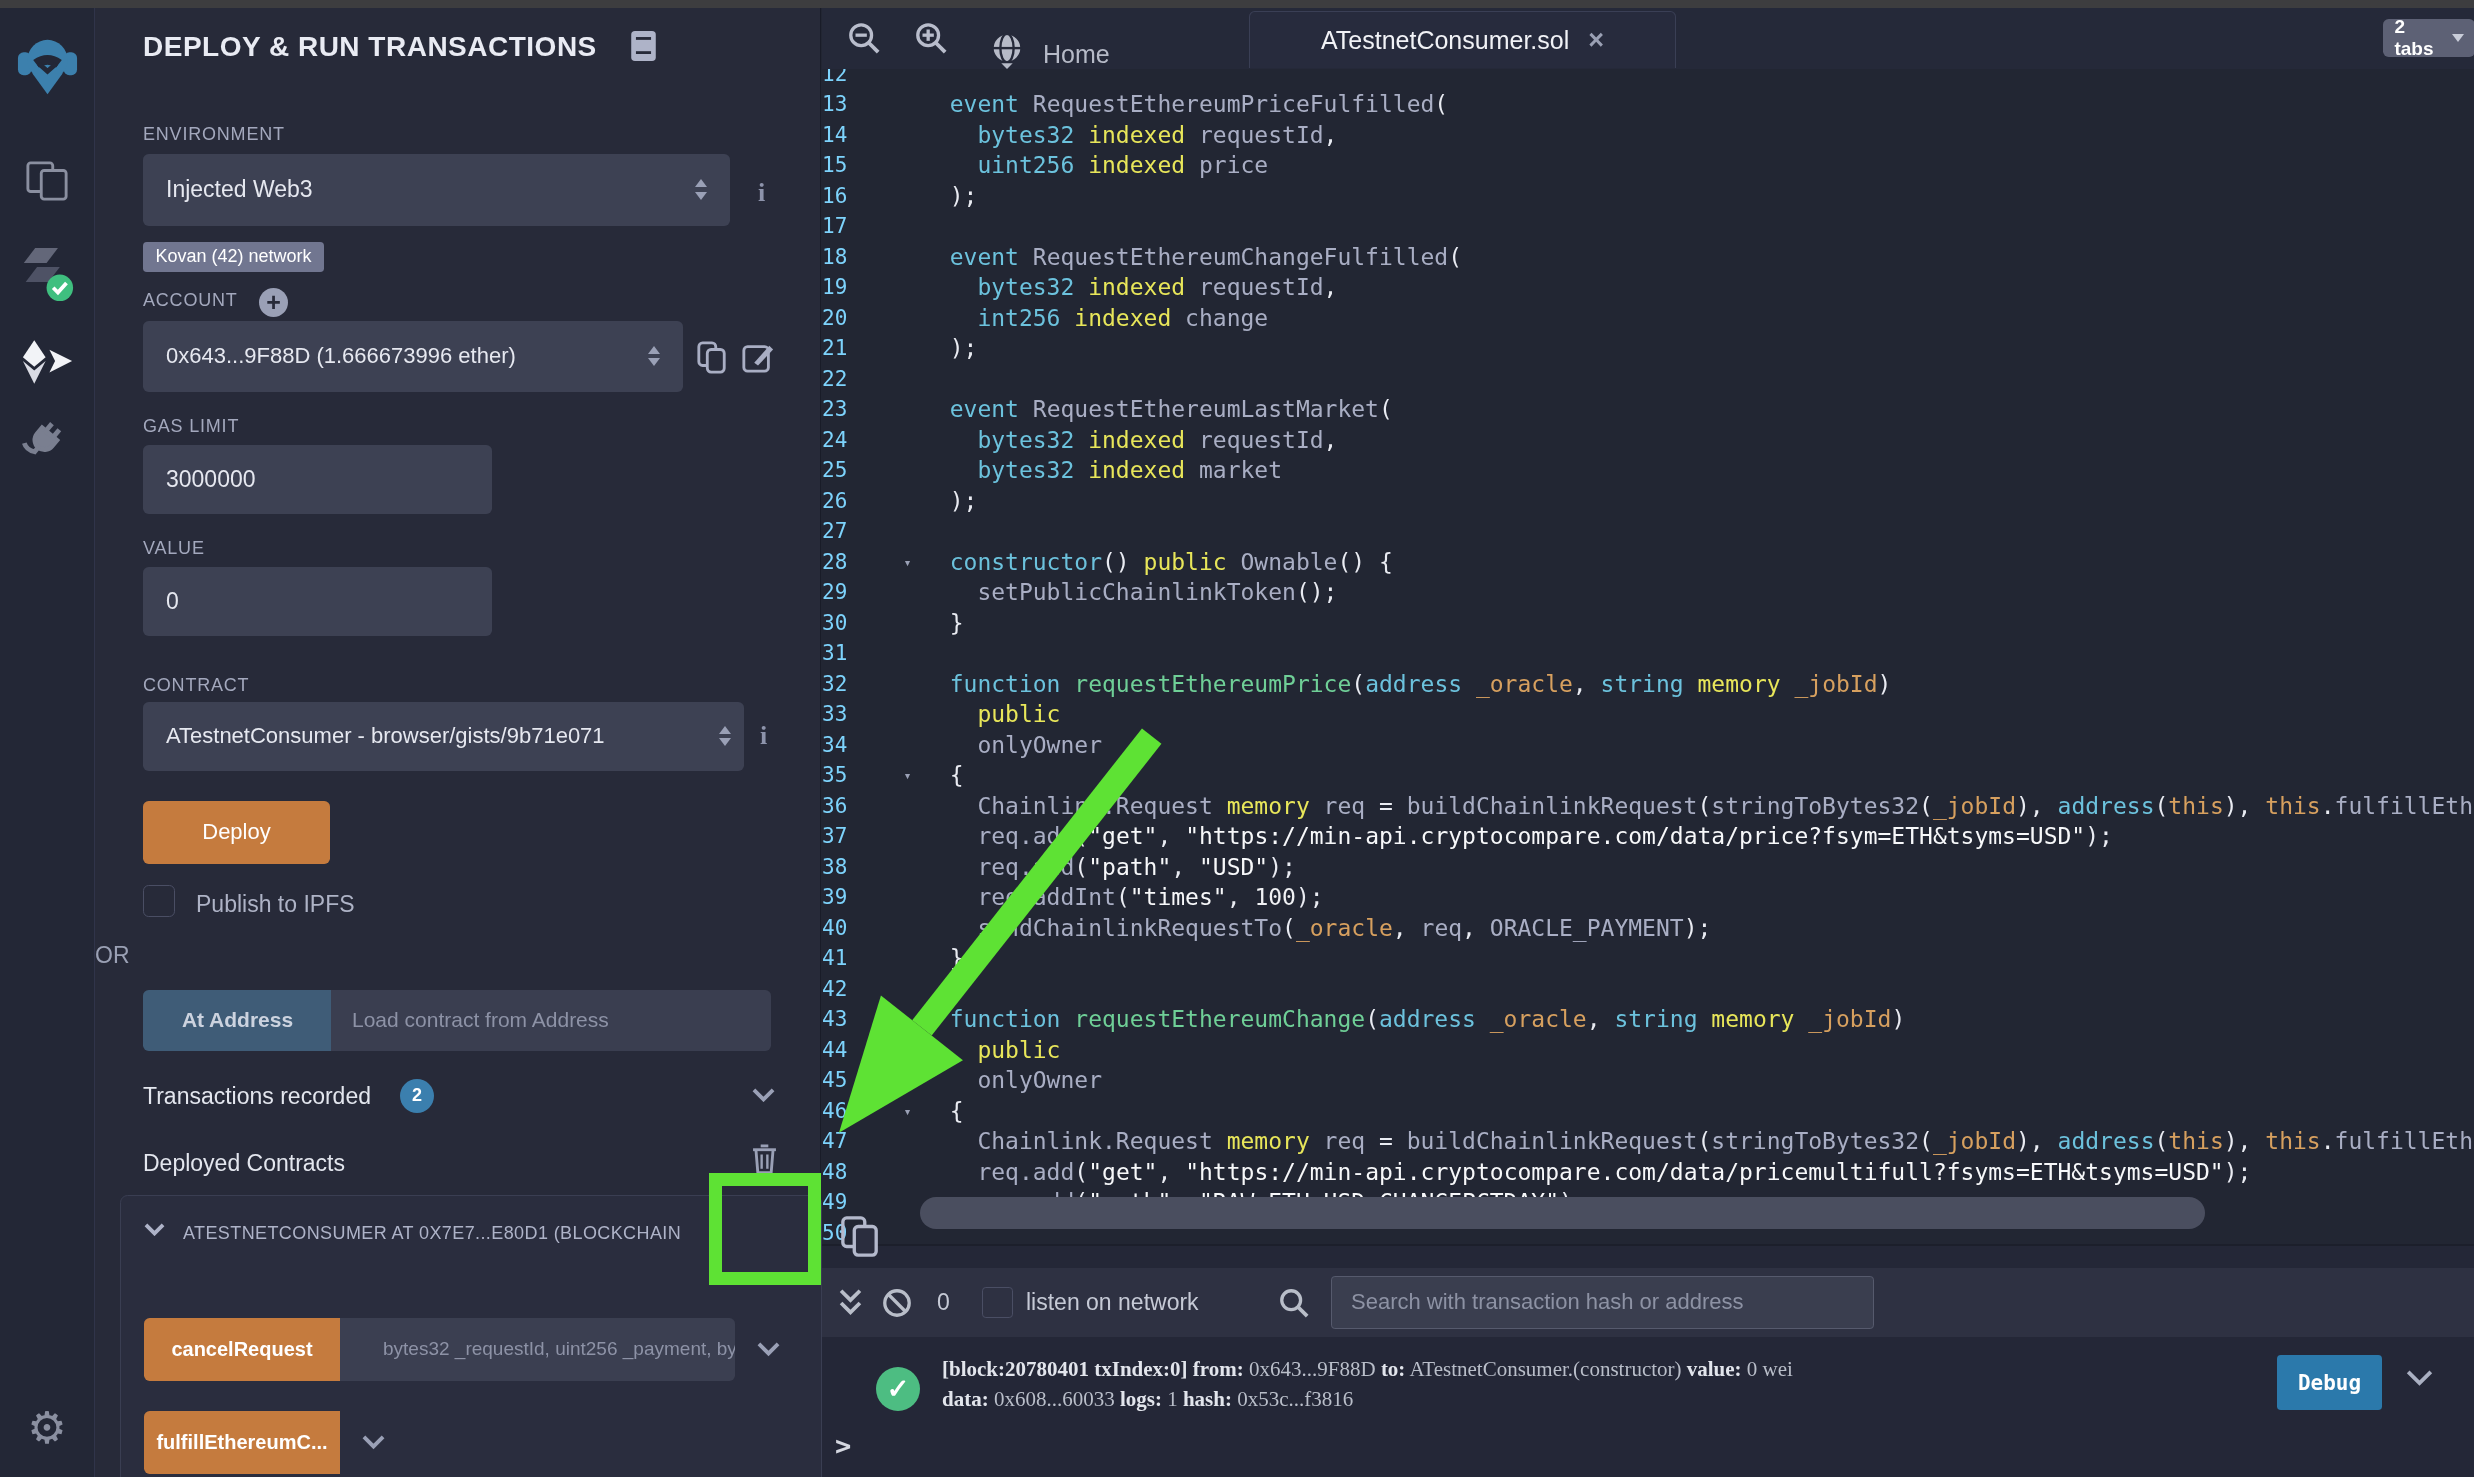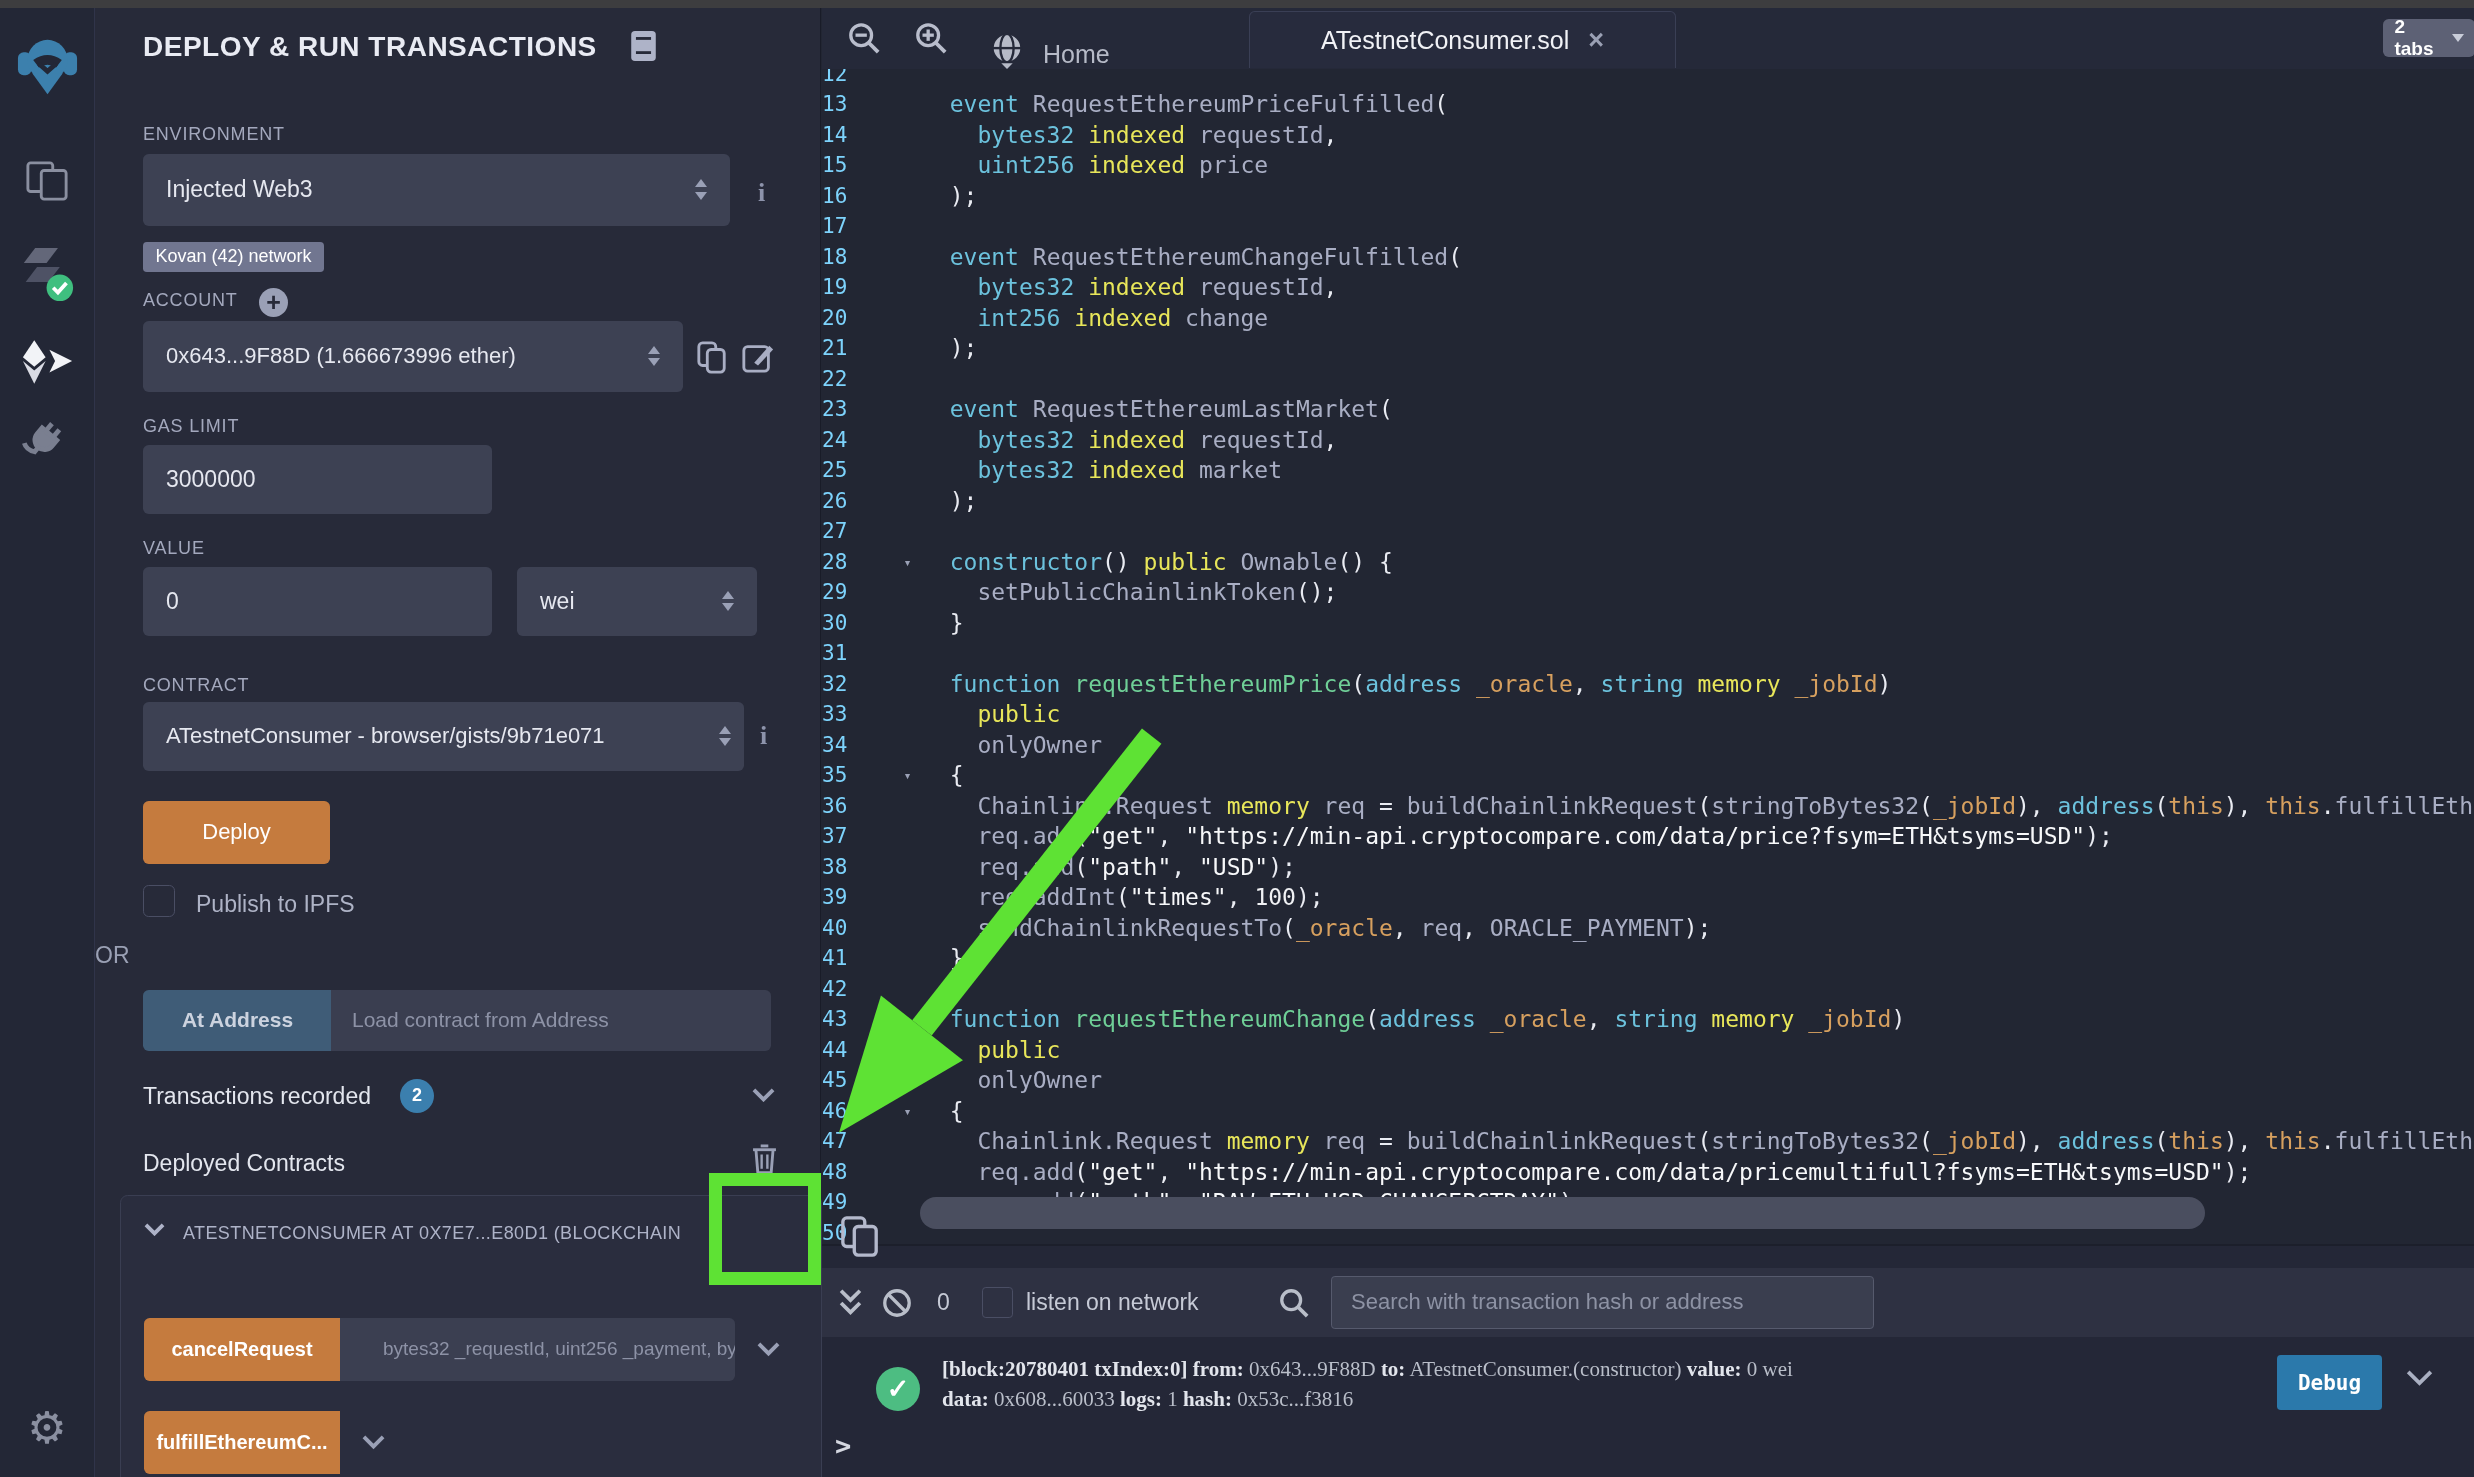--- a/index.html
+++ b/index.html
@@ -178,27 +178,20 @@
         <rect x="3" y="7" width="26" height="26" rx="4" fill="none" stroke="#a9aec4" stroke-width="3"></rect>
         <polygon points="14,24 30,6 34,10 18,27" fill="#a9aec4"></polygon>
       </svg>
   </div>
 
   <div class="pp section-label" style="left:48px;top:408px">GAS LIMIT</div>
   <input class="pp inp" style="left: 48px; top: 437px; width: 349px; height: 69px;" value="3000000">
 
   <div class="pp section-label" style="left:48px;top:530px">VALUE</div>
   <input class="pp inp" style="left: 48px; top: 559px; width: 349px; height: 69px;" value="0">
-  <div class="pp sel" style="left:422px;top:559px;width:240px;height:69px">
-    <span class="txt">wei</span>
-    <span class="updown">
-        <span class="tri-up"></span>
-        <span class="tri-down"></span>
-      </span>
-  </div>
 
   <div class="pp section-label" style="left:48px;top:667px">CONTRACT</div>
   <div class="pp sel" style="left:48px;top:694px;width:601px;height:69px;font-size:22px;padding-right:13.3px">
     <span class="txt">ATestnetConsumer - browser/gists/9b71e071</span>
     <span class="updown">
         <span class="tri-up"></span>
         <span class="tri-down"></span>
       </span>
   </div>
   <div class="pp info-i" style="left:665px;top:713px">i</div>

